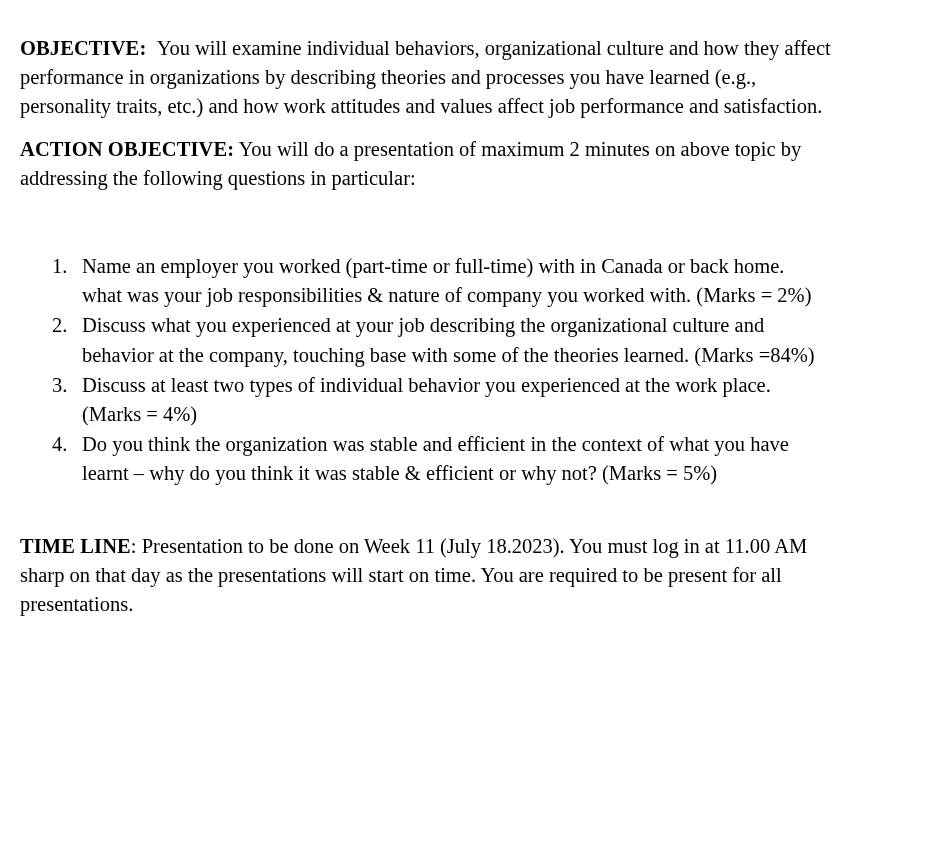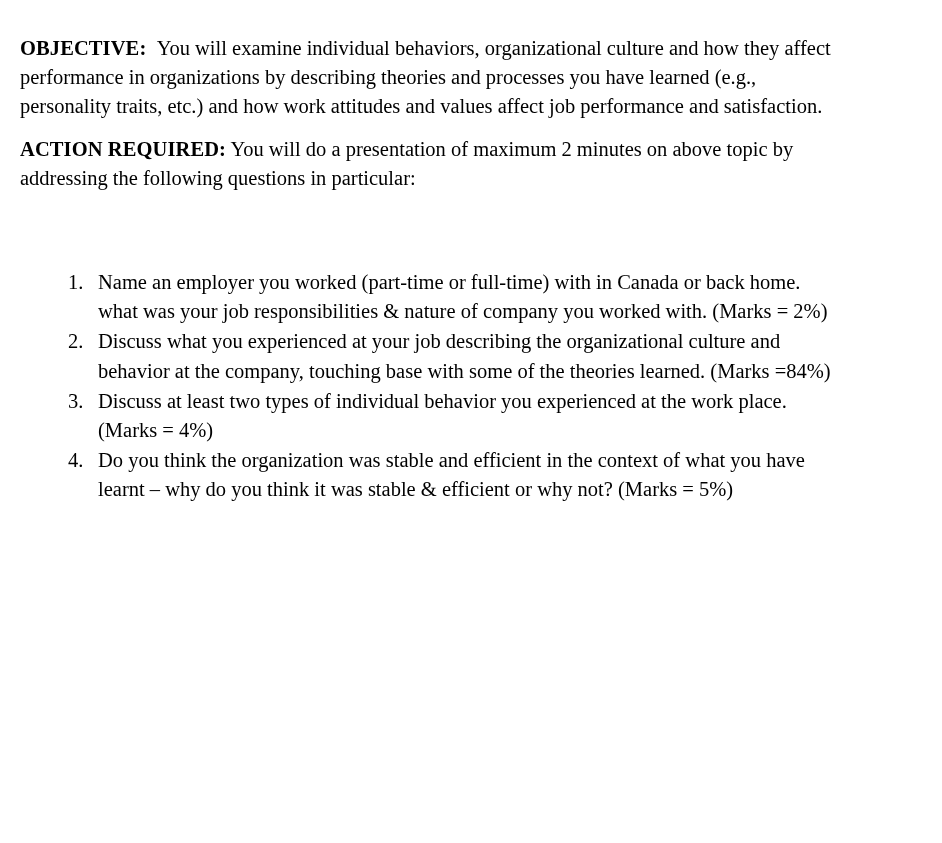--- a/index.html
+++ b/index.html
@@ -45,21 +45,21 @@
     letter-spacing: 0.1px;
   }
 
   .lead-gap {
     
     display: inline-block;
     width: 6px;
   }
 
   ol.question-list {
-    margin: 16px;
+    margin: 0;
     padding: 0;
     list-style: none;
     counter-reset: qitem;
     width: 800px;
   }
 
   ol.question-list > li {
     position: relative;
     counter-increment: qitem;
     padding-left: 62px;
@@ -92,29 +92,30 @@
   }
 </style>
 </head>
 <body>
 
 <div class="page">
   <div class="doc-body">
 
     <p class="para"><span class="lead">OBJECTIVE:</span><span class="lead-gap"></span> <span>You will examine individual behaviors, organizational culture and how they affect performance in organizations by describing theories and processes you have learned (e.g., personality traits, etc.) and how work attitudes and values affect job performance and satisfaction.</span></p>
 
-    <p class="para"><span class="lead">ACTION REQUIRED:</span> <span>You will do a presentation of maximum 2 minutes on above topic by addressing the following questions in particular:</span></p>
+    <p class="para"><span class="lead">ACTION OBJECTIVE:</span> <span>You will do a presentation of maximum 2 minutes on above topic by addressing the following questions in particular:</span></p>
 
     <div class="list-gap-top"></div>
 
     <ol class="question-list">
       <li><span>Name an employer you worked (part-time or full-time) with in Canada or back home. what was your job responsibilities &amp; nature of company you worked with. (Marks = 2%)</span></li>
       <li><span>Discuss what you experienced at your job describing the organizational culture and behavior at the company, touching base with some of the theories learned. (Marks =84%)</span></li>
       <li><span>Discuss at least two types of individual behavior you experienced at the work place. (Marks = 4%)</span></li>
       <li><span>Do you think the organization was stable and efficient in the context of what you have learnt – why do you think it was stable &amp; efficient or why not? (Marks = 5%)</span></li>
     </ol>
 
     <div class="list-gap-bottom"></div>
 
+    <p class="para"><span class="lead">TIME LINE</span><span>: Presentation to be done on Week 11 (July 18.2023). You must log in at 11.00 AM sharp on that day as the presentations will start on time. You are required to be present for all presentations.</span></p>
 
     <div class="spacer-tail"></div>
   </div>
 </div>
 
 </body></html>

